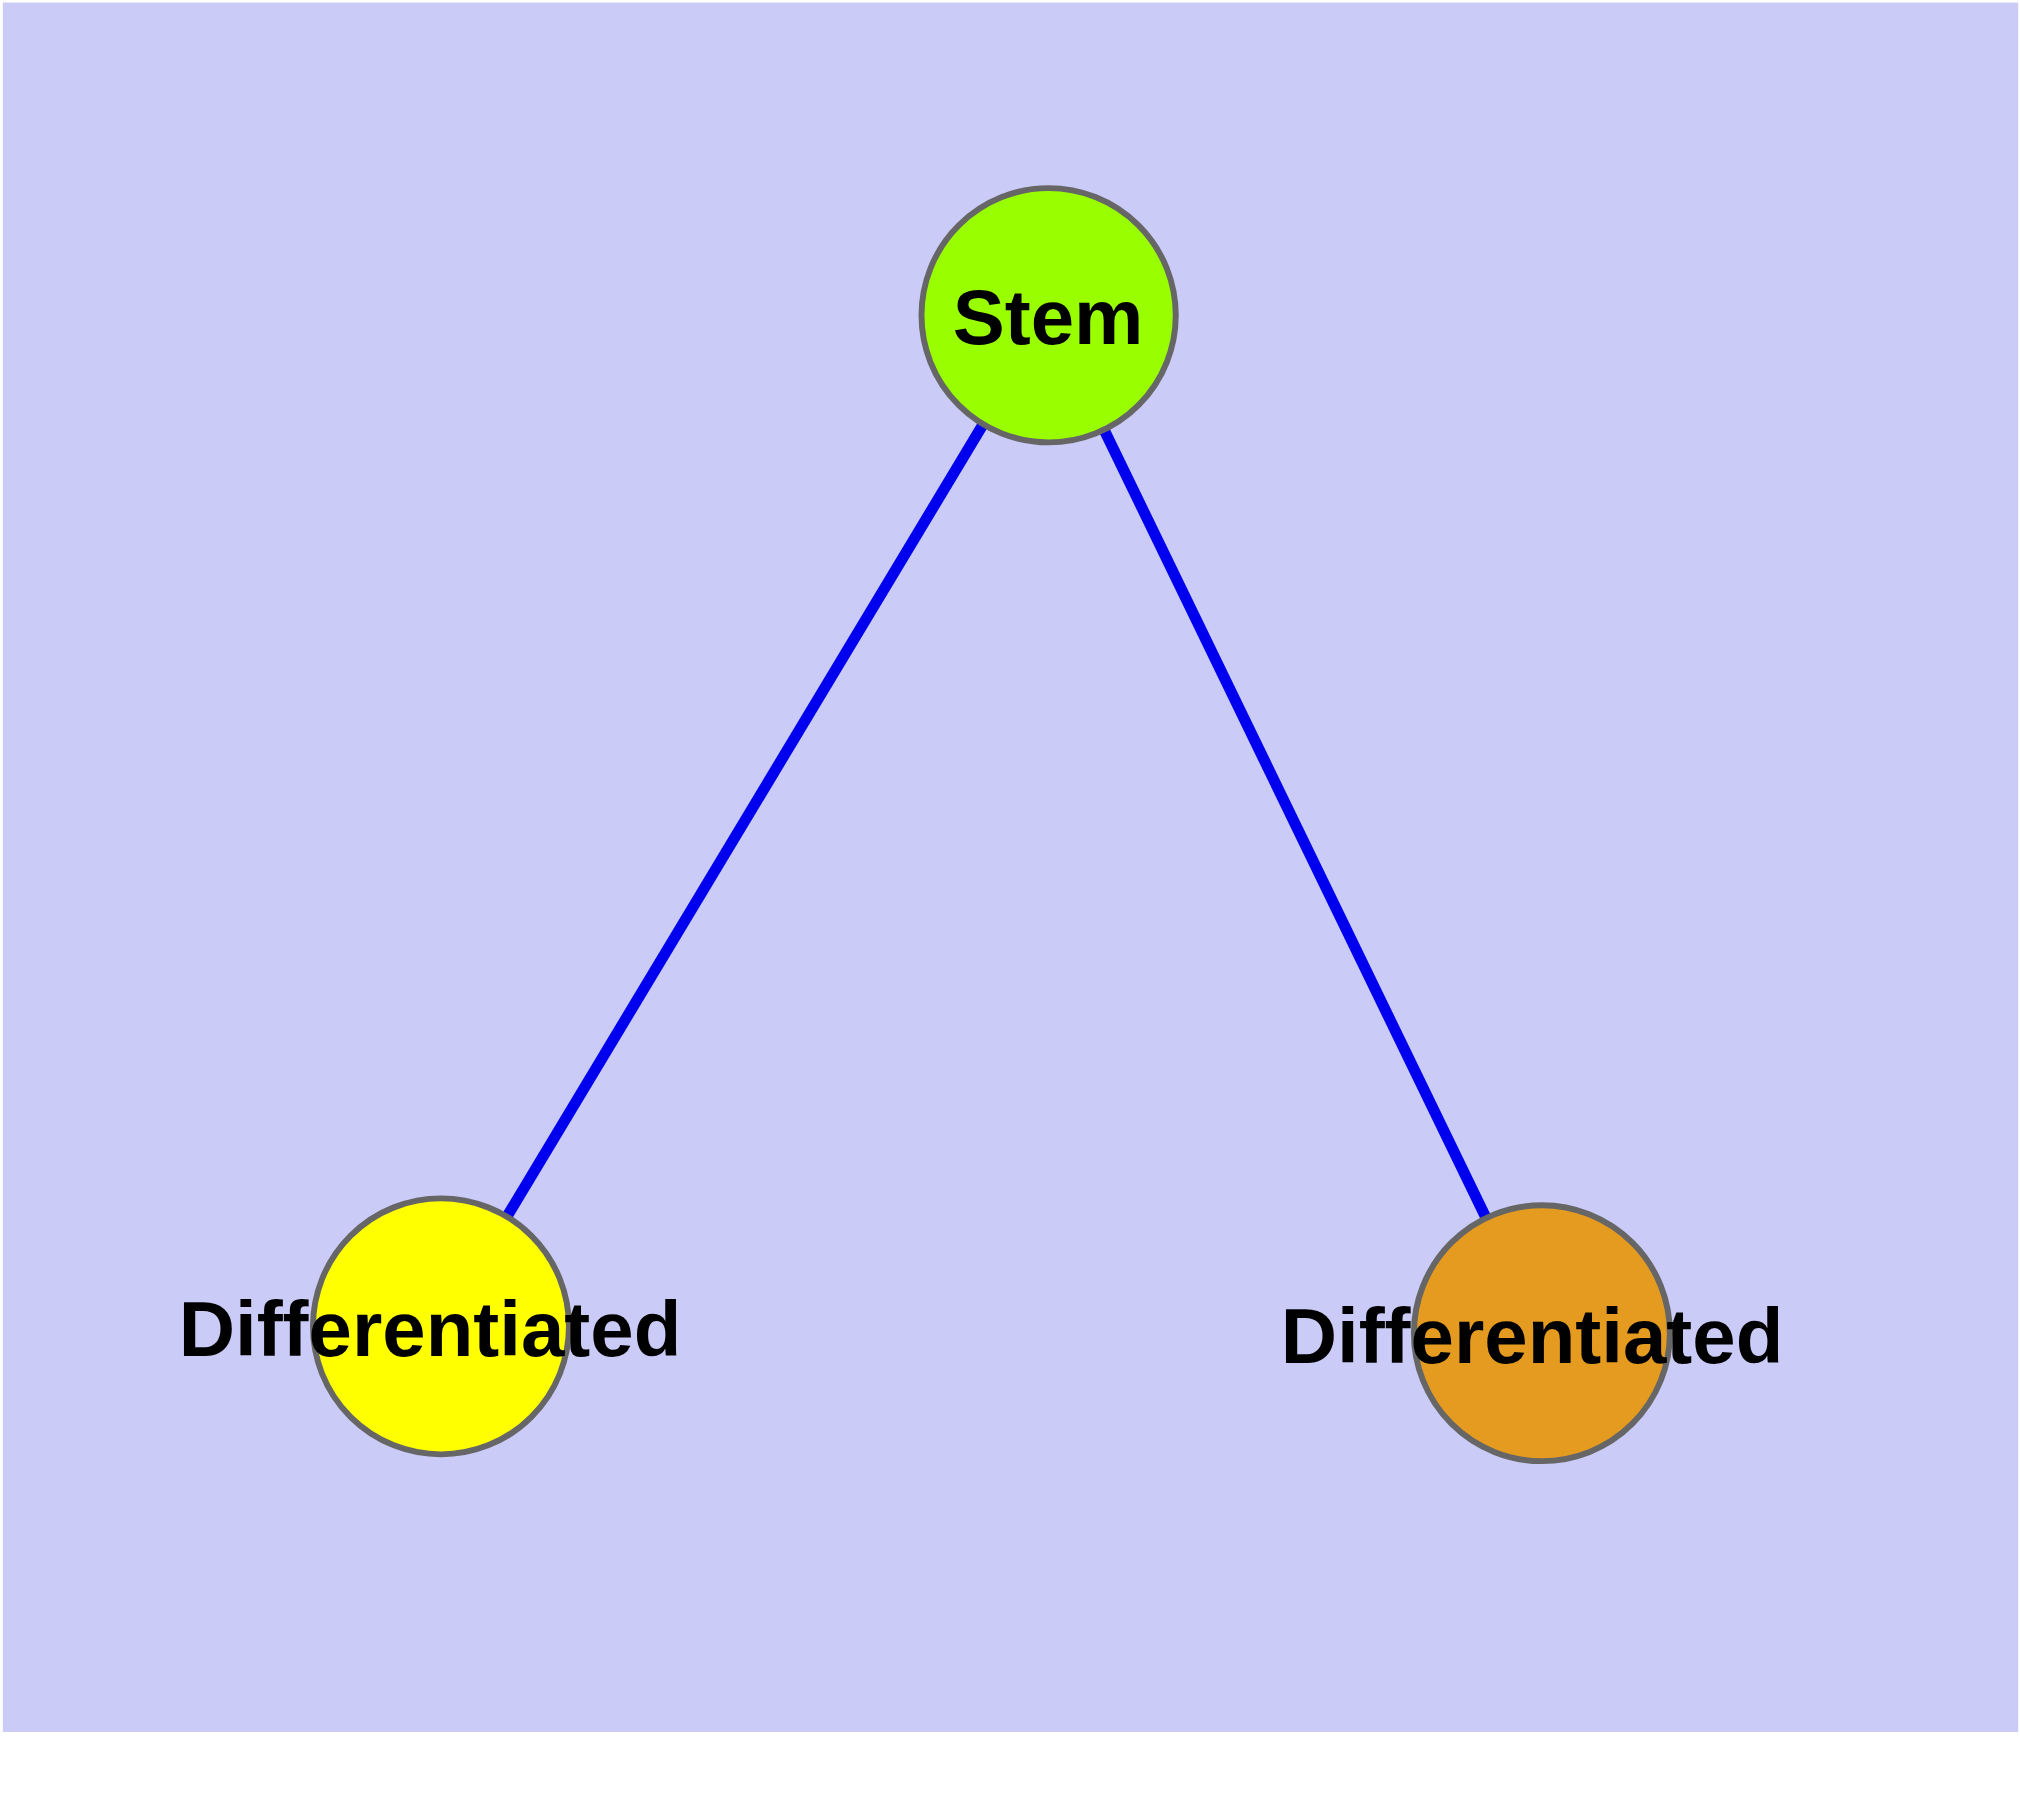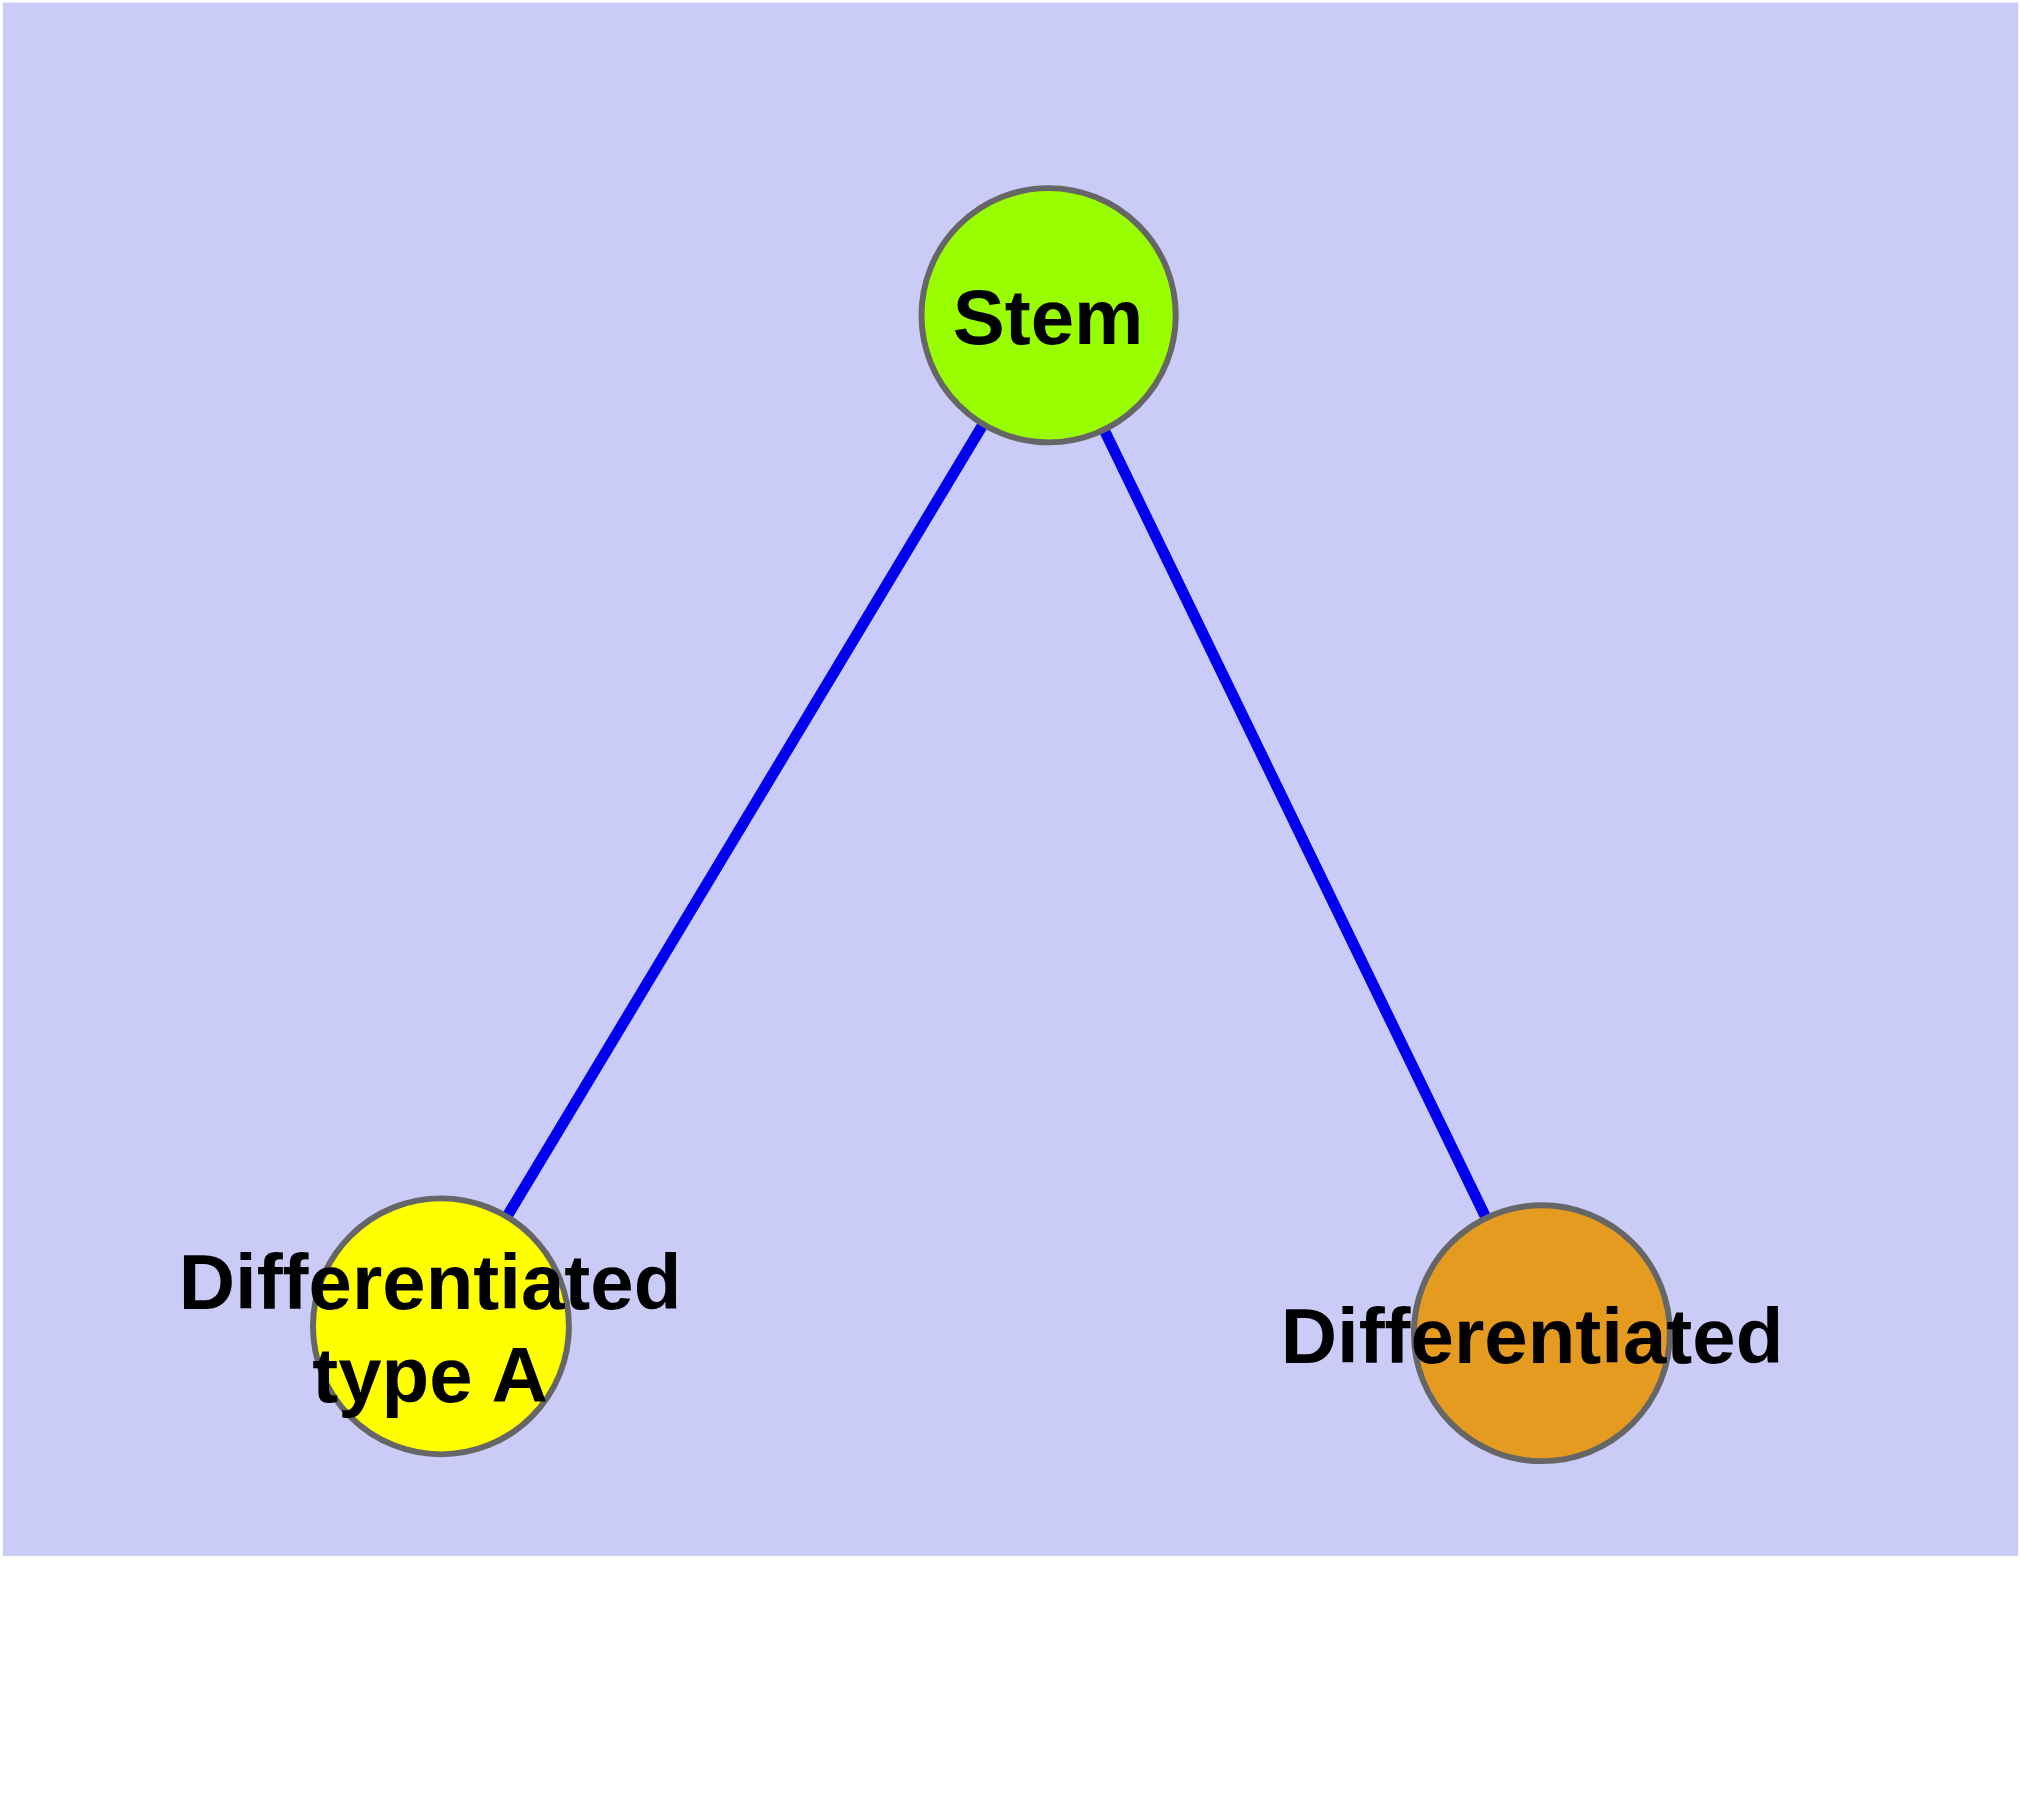--- a/index.html
+++ b/index.html
@@ -3,21 +3,21 @@
 <meta charset="utf-8">
 <style>
   html, body {
     margin: 0;
     padding: 0;
     background: #ffffff;
   }
   .frame {
     position: relative;
     width: 2021px;
-    height: 1556px;
+    height: 1732px;
     background: #ffffff;
     overflow: hidden;
     font-family: "Liberation Sans", sans-serif;
   }
   .graph-svg {
     position: absolute;
     left: 0;
     top: 0;
     width: 2021px;
     height: 1812px;
@@ -57,21 +57,20 @@
     <circle cx="520" cy="1565" r="151" stroke-width="7" fill="#FFFF00" stroke="#666666"></circle>
     <circle cx="1819" cy="1573" r="151" stroke-width="7" fill="#E49B20" stroke="#666666"></circle>
   </svg>
 
   <div class="node-label stem-label">
     <span class="label-line">Stem</span>
   </div>
 
   <div class="node-label type-a-label">
     <span class="label-line">Differentiated</span>
-    <span class="label-line">type A</span>
   </div>
 
   <div class="node-label type-b-label">
     <span class="label-line">Differentiated</span>
   </div>
 
 </div>
 
 
 </body></html>

